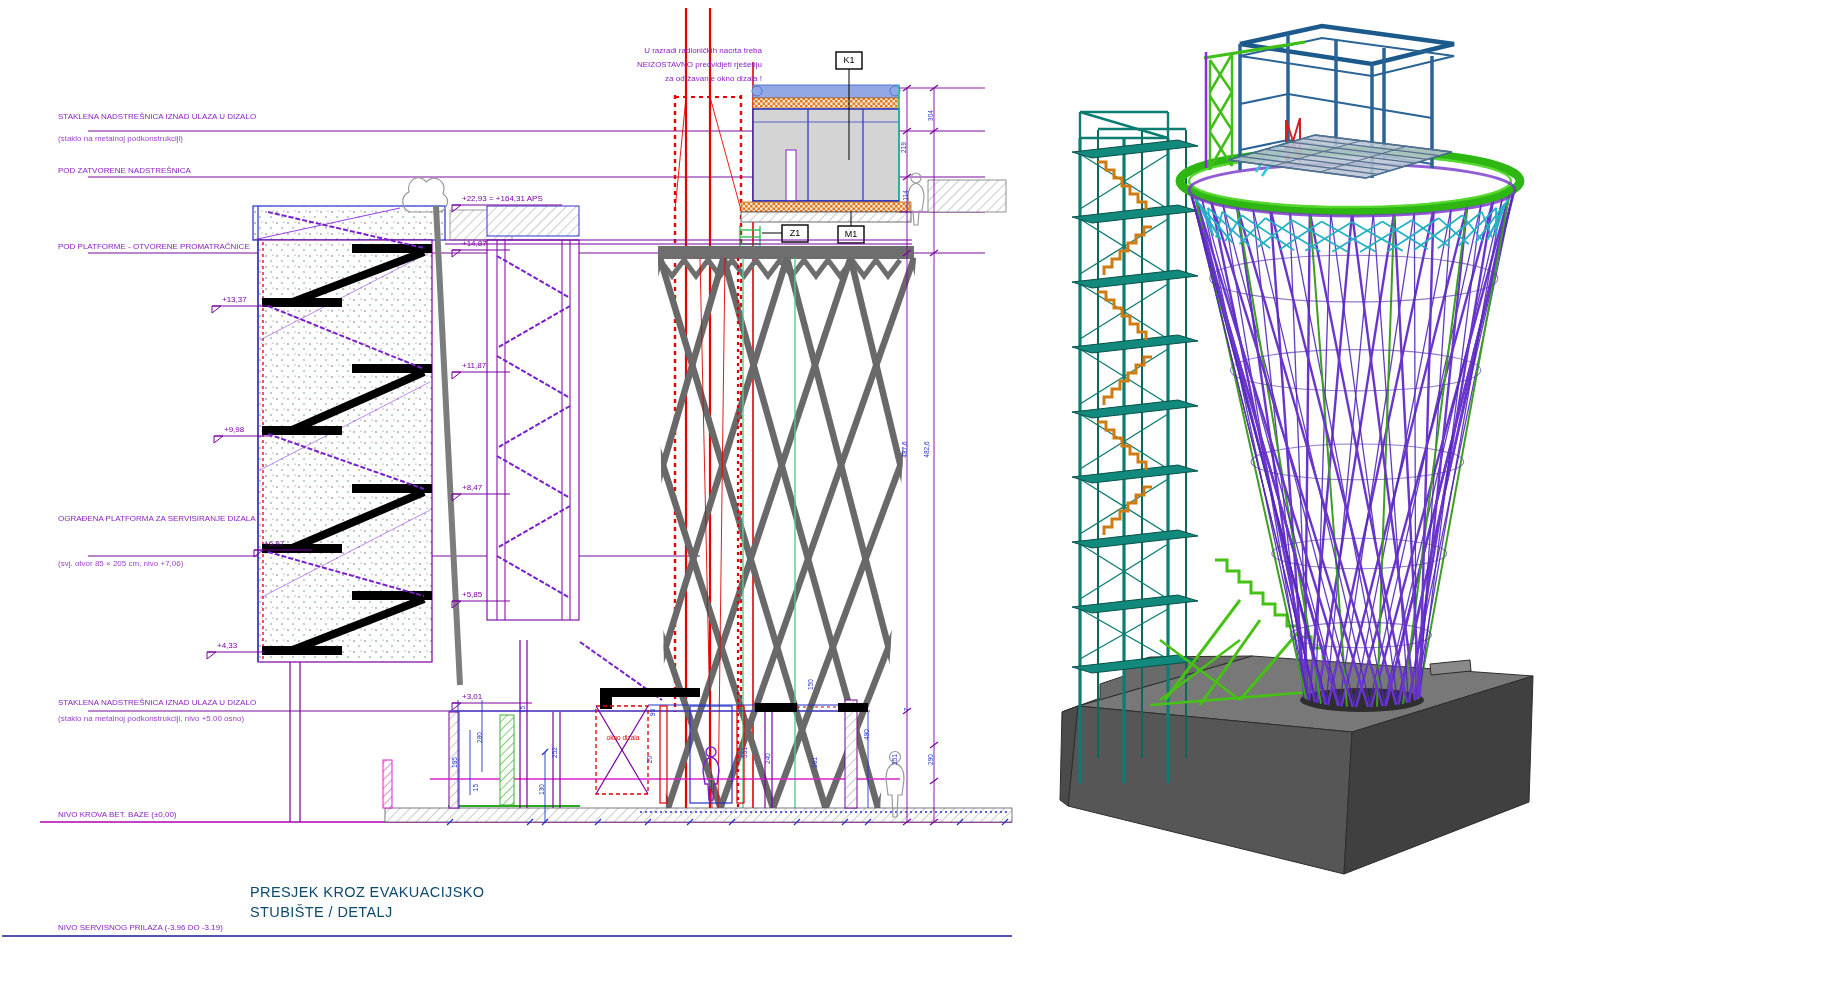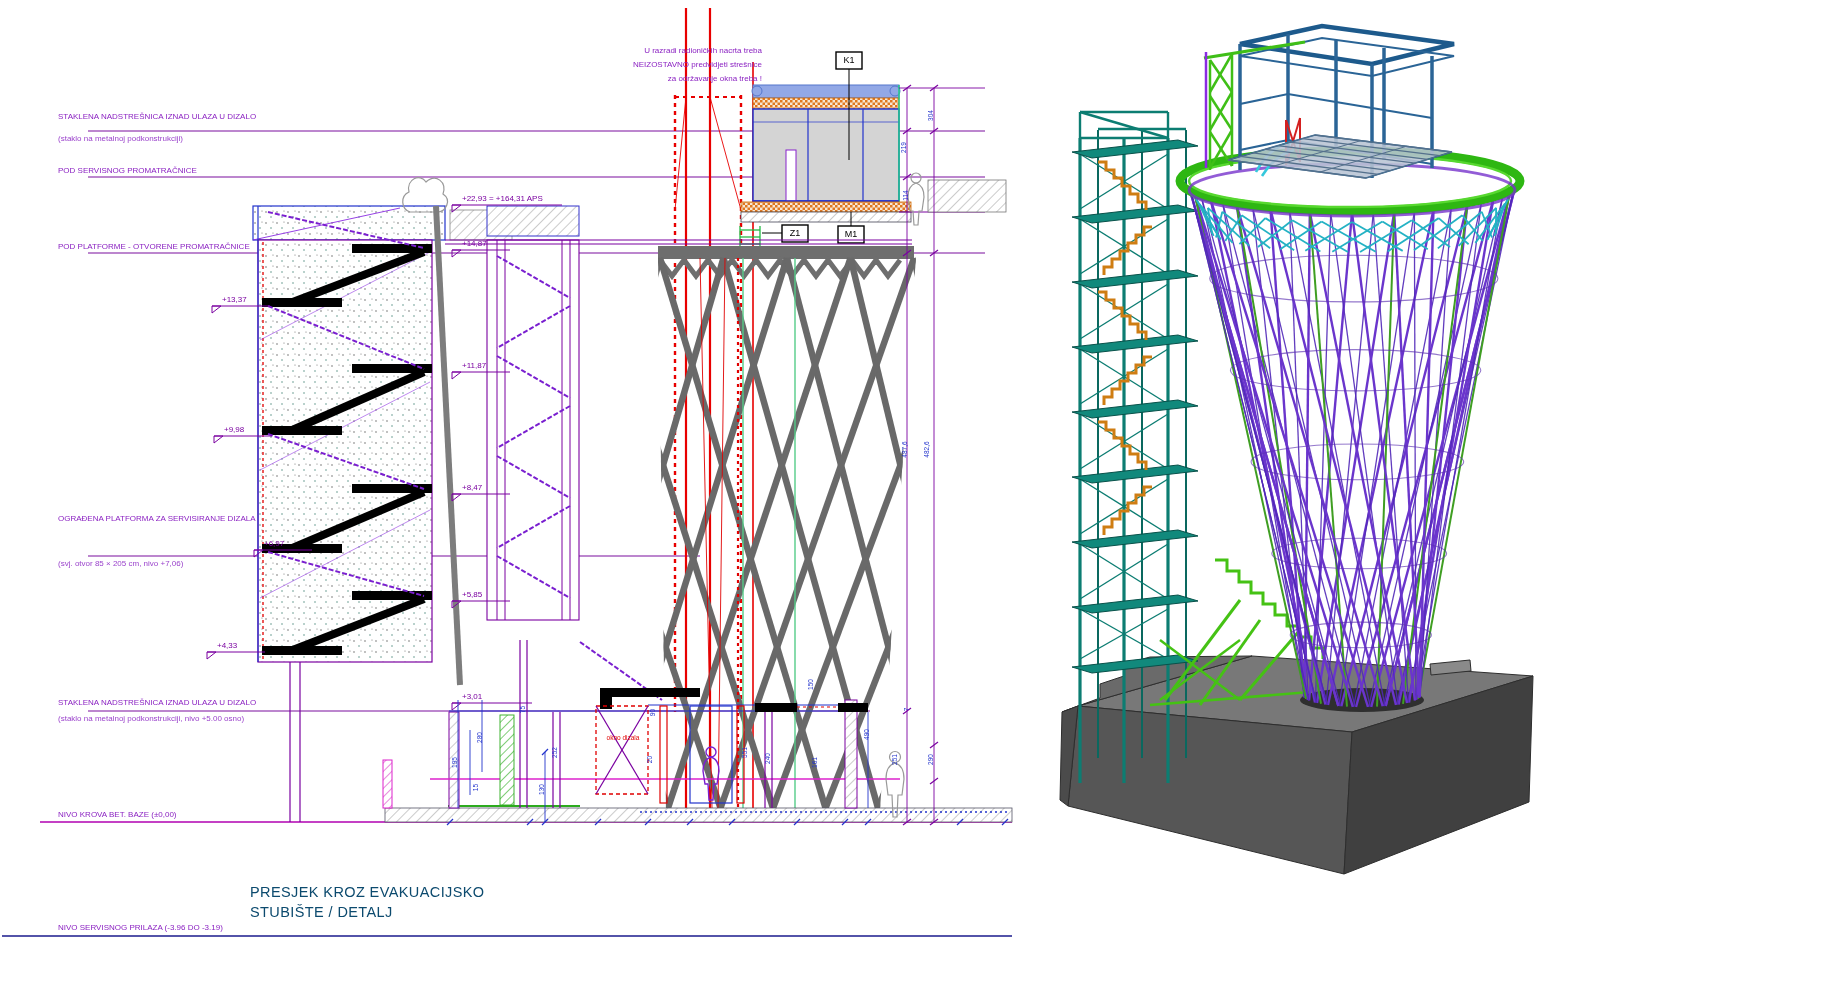--- a/index.html
+++ b/index.html
@@ -530,33 +530,33 @@
         <line x1="1315" y1="135" x2="1452" y2="152" stroke="#54708c" stroke-width="1.3"></line>
         <line x1="1228" y1="160" x2="1315" y2="135" stroke="#54708c" stroke-width="1"></line>
         <line x1="1274" y1="166" x2="1360.6666666666667" y2="140.66666666666666" stroke="#54708c" stroke-width="1"></line>
         <line x1="1320" y1="172" x2="1406.3333333333333" y2="146.33333333333334" stroke="#54708c" stroke-width="1"></line>
         <line x1="1366" y1="178" x2="1452" y2="152" stroke="#54708c" stroke-width="1"></line>
       </g>
 </svg>
 
 <div class="t" style="left:58px;top:112px">STAKLENA NADSTREŠNICA IZNAD ULAZA U DIZALO</div>
 <div class="t sub" style="left:58px;top:134px">(staklo na metalnoj podkonstrukciji)</div>
-<div class="t" style="left:58px;top:166px">POD SERVISNOG PROMATRAČNICE</div>
+<div class="t" style="left:58px;top:166px">POD ZATVORENE NADSTREŠNICA</div>
 <div class="t" style="left:58px;top:242px">POD PLATFORME - OTVORENE PROMATRAČNICE</div>
 <div class="t" style="left:58px;top:514px">OGRAĐENA PLATFORMA ZA SERVISIRANJE DIZALA</div>
 <div class="t sub" style="left:58px;top:559px">(svj. otvor 85 × 205 cm, nivo +7,06)</div>
 <div class="t" style="left:58px;top:698px">STAKLENA NADSTREŠNICA IZNAD ULAZA U DIZALO</div>
 <div class="t sub" style="left:58px;top:714px">(staklo na metalnoj podkonstrukciji, nivo +5.00 osno)</div>
 <div class="t" style="left:58px;top:810px">NIVO KROVA BET. BAZE (±0,00)</div>
 <div class="t" style="left:58px;top:923px">NIVO SERVISNOG PRILAZA (-3.96 DO -3.19)</div>
 
 <div class="note" style="left:520px;top:44px;width:242px">
   <div>U razradi radioničkih nacrta treba</div>
-  <div>NEIZOSTAVNO predvidjeti strešnice</div>
-  <div>za održavanje okna treba !</div>
+  <div>NEIZOSTAVNO predvidjeti rješenju</div>
+  <div>za održavanje okno dizala !</div>
 </div>
 
 <div class="lv" style="left:462px;top:194px">+22,93 = +164,31 APS</div>
 <div class="lv" style="left:462px;top:239px">+14,87</div>
 <div class="lv" style="left:222px;top:295px">+13,37</div>
 <div class="lv" style="left:462px;top:361px">+11,87</div>
 <div class="lv" style="left:224px;top:425px">+9,98</div>
 <div class="lv" style="left:462px;top:483px">+8,47</div>
 <div class="lv" style="left:264px;top:539px">+6,97</div>
 <div class="lv" style="left:462px;top:590px">+5,85</div>

